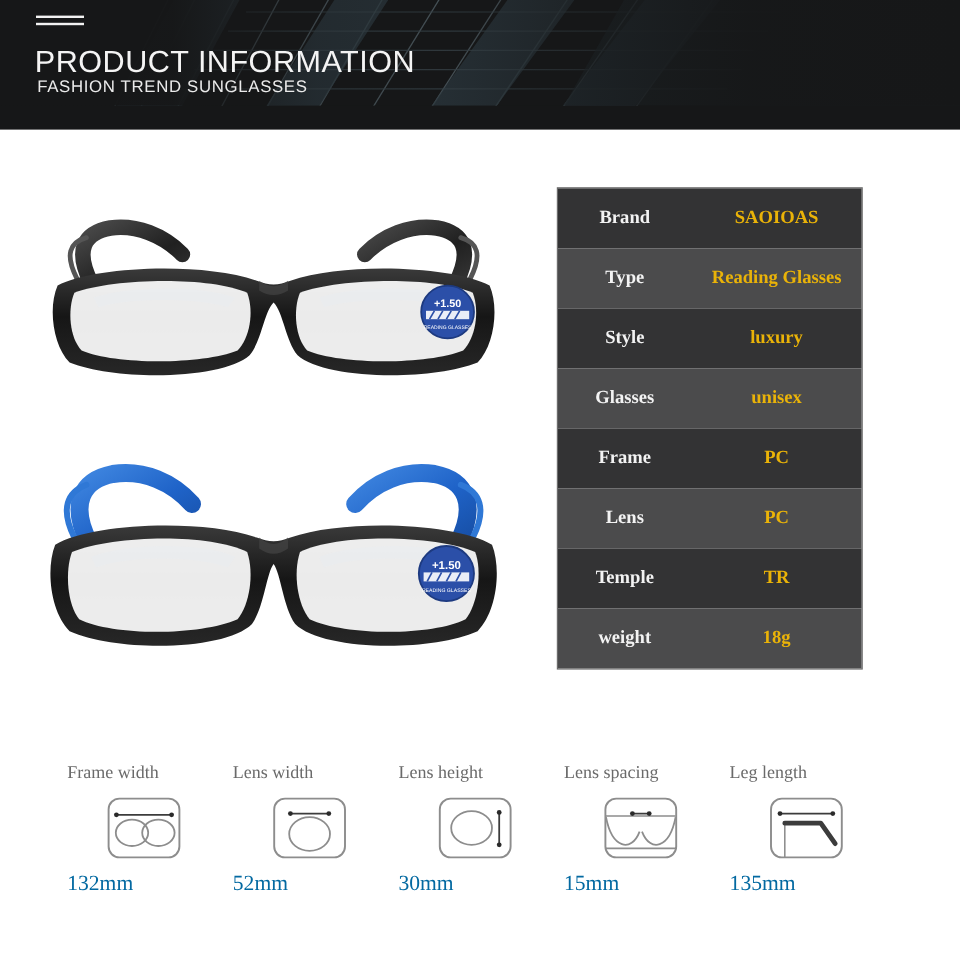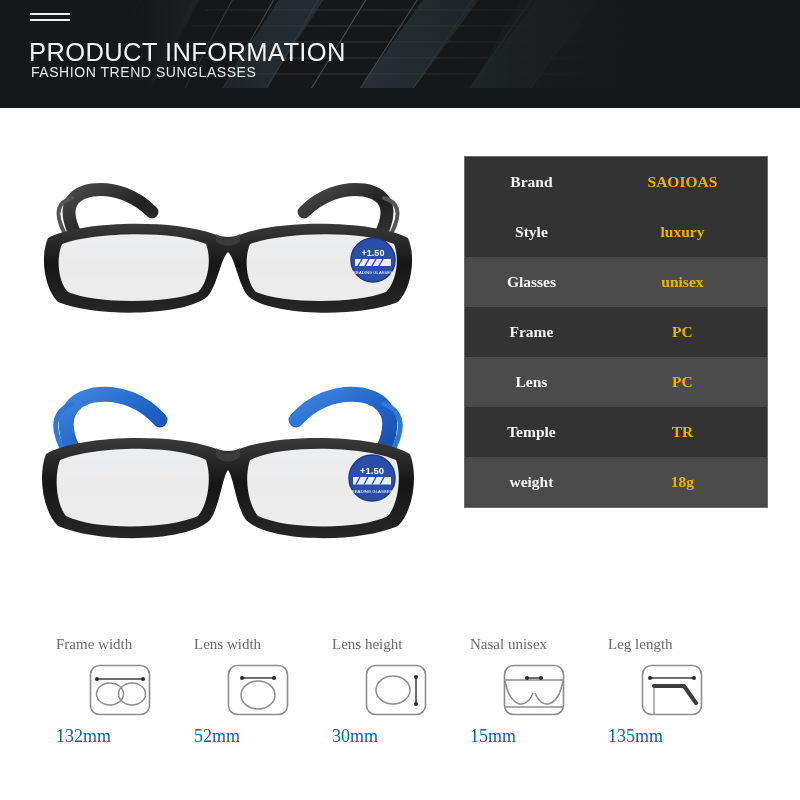--- a/index.html
+++ b/index.html
@@ -75,21 +75,21 @@
   .photo {
     position: absolute;
   }
   .photo-1 { left: 18px; top: 178px; width: 420px; height: 150px; }
   .photo-2 { left: 18px; top: 378px; width: 420px; height: 172px; }
 
   
   .spec-table {
     position: absolute;
     left: 464px; top: 156px;
-    width: 304px;
+    width: 255px;
     border: 1px solid #6c6c6c;
     box-sizing: border-box;
     font-family: "Liberation Serif", serif;
   }
   .spec-row {
     display: flex;
     height: 50px;
     align-items: center;
   }
   .spec-row.odd  { background: #333334; }
@@ -286,20 +286,24 @@
     </g>
     <text x="354" y="115" text-anchor="middle" fill="#ffffff" font-size="4.3" font-family="Liberation Sans, sans-serif">READING GLASSES</text>
   </g>
 </svg>
 
 <div class="spec-table">
   <div class="spec-row odd">
     <div class="spec-key">Brand</div>
     <div class="spec-val">SAOIOAS</div>
   </div>
+  <div class="spec-row even">
+    <div class="spec-key">Type</div>
+    <div class="spec-val">Reading Glasses</div>
+  </div>
   <div class="spec-row odd">
     <div class="spec-key">Style</div>
     <div class="spec-val">luxury</div>
   </div>
   <div class="spec-row even">
     <div class="spec-key">Glasses</div>
     <div class="spec-val">unisex</div>
   </div>
   <div class="spec-row odd">
     <div class="spec-key">Frame</div>
@@ -358,21 +362,21 @@
         <ellipse cx="29" cy="27" rx="17" ry="14" fill="none" stroke="#8d8d8d" stroke-width="1.5"></ellipse>
         <line x1="52" y1="14" x2="52" y2="41" stroke="#3c3c3c" stroke-width="1.5"></line>
         <circle cx="52" cy="14" r="2" fill="#2a2a2a"></circle>
         <circle cx="52" cy="41" r="2" fill="#2a2a2a"></circle>
       </svg>
     </div>
     <div class="measure-value">30mm</div>
   </div>
 
   <div class="measure-item">
-    <div class="measure-label">Nasal unisex</div>
+    <div class="measure-label">Lens spacing</div>
     <div class="measure-icon">
       <svg width="64" height="54" viewBox="0 0 64 54">
         <rect x="2.5" y="2.5" width="59" height="49" rx="9" ry="9" fill="none" stroke="#8d8d8d" stroke-width="1.6"></rect>
         <path d="M3 17 L 61 17" stroke="#8d8d8d" stroke-width="1.4"></path>
         <path d="M3 44 L 61 44" stroke="#8d8d8d" stroke-width="1.4"></path>
         <path d="M3 18 C 8 44 24 48 31 30" fill="none" stroke="#8d8d8d" stroke-width="1.5"></path>
         <path d="M61 18 C 56 44 40 48 33 30" fill="none" stroke="#8d8d8d" stroke-width="1.5"></path>
         <line x1="25" y1="15" x2="39" y2="15" stroke="#3c3c3c" stroke-width="1.5"></line>
         <circle cx="25" cy="15" r="2" fill="#2a2a2a"></circle>
         <circle cx="39" cy="15" r="2" fill="#2a2a2a"></circle>

